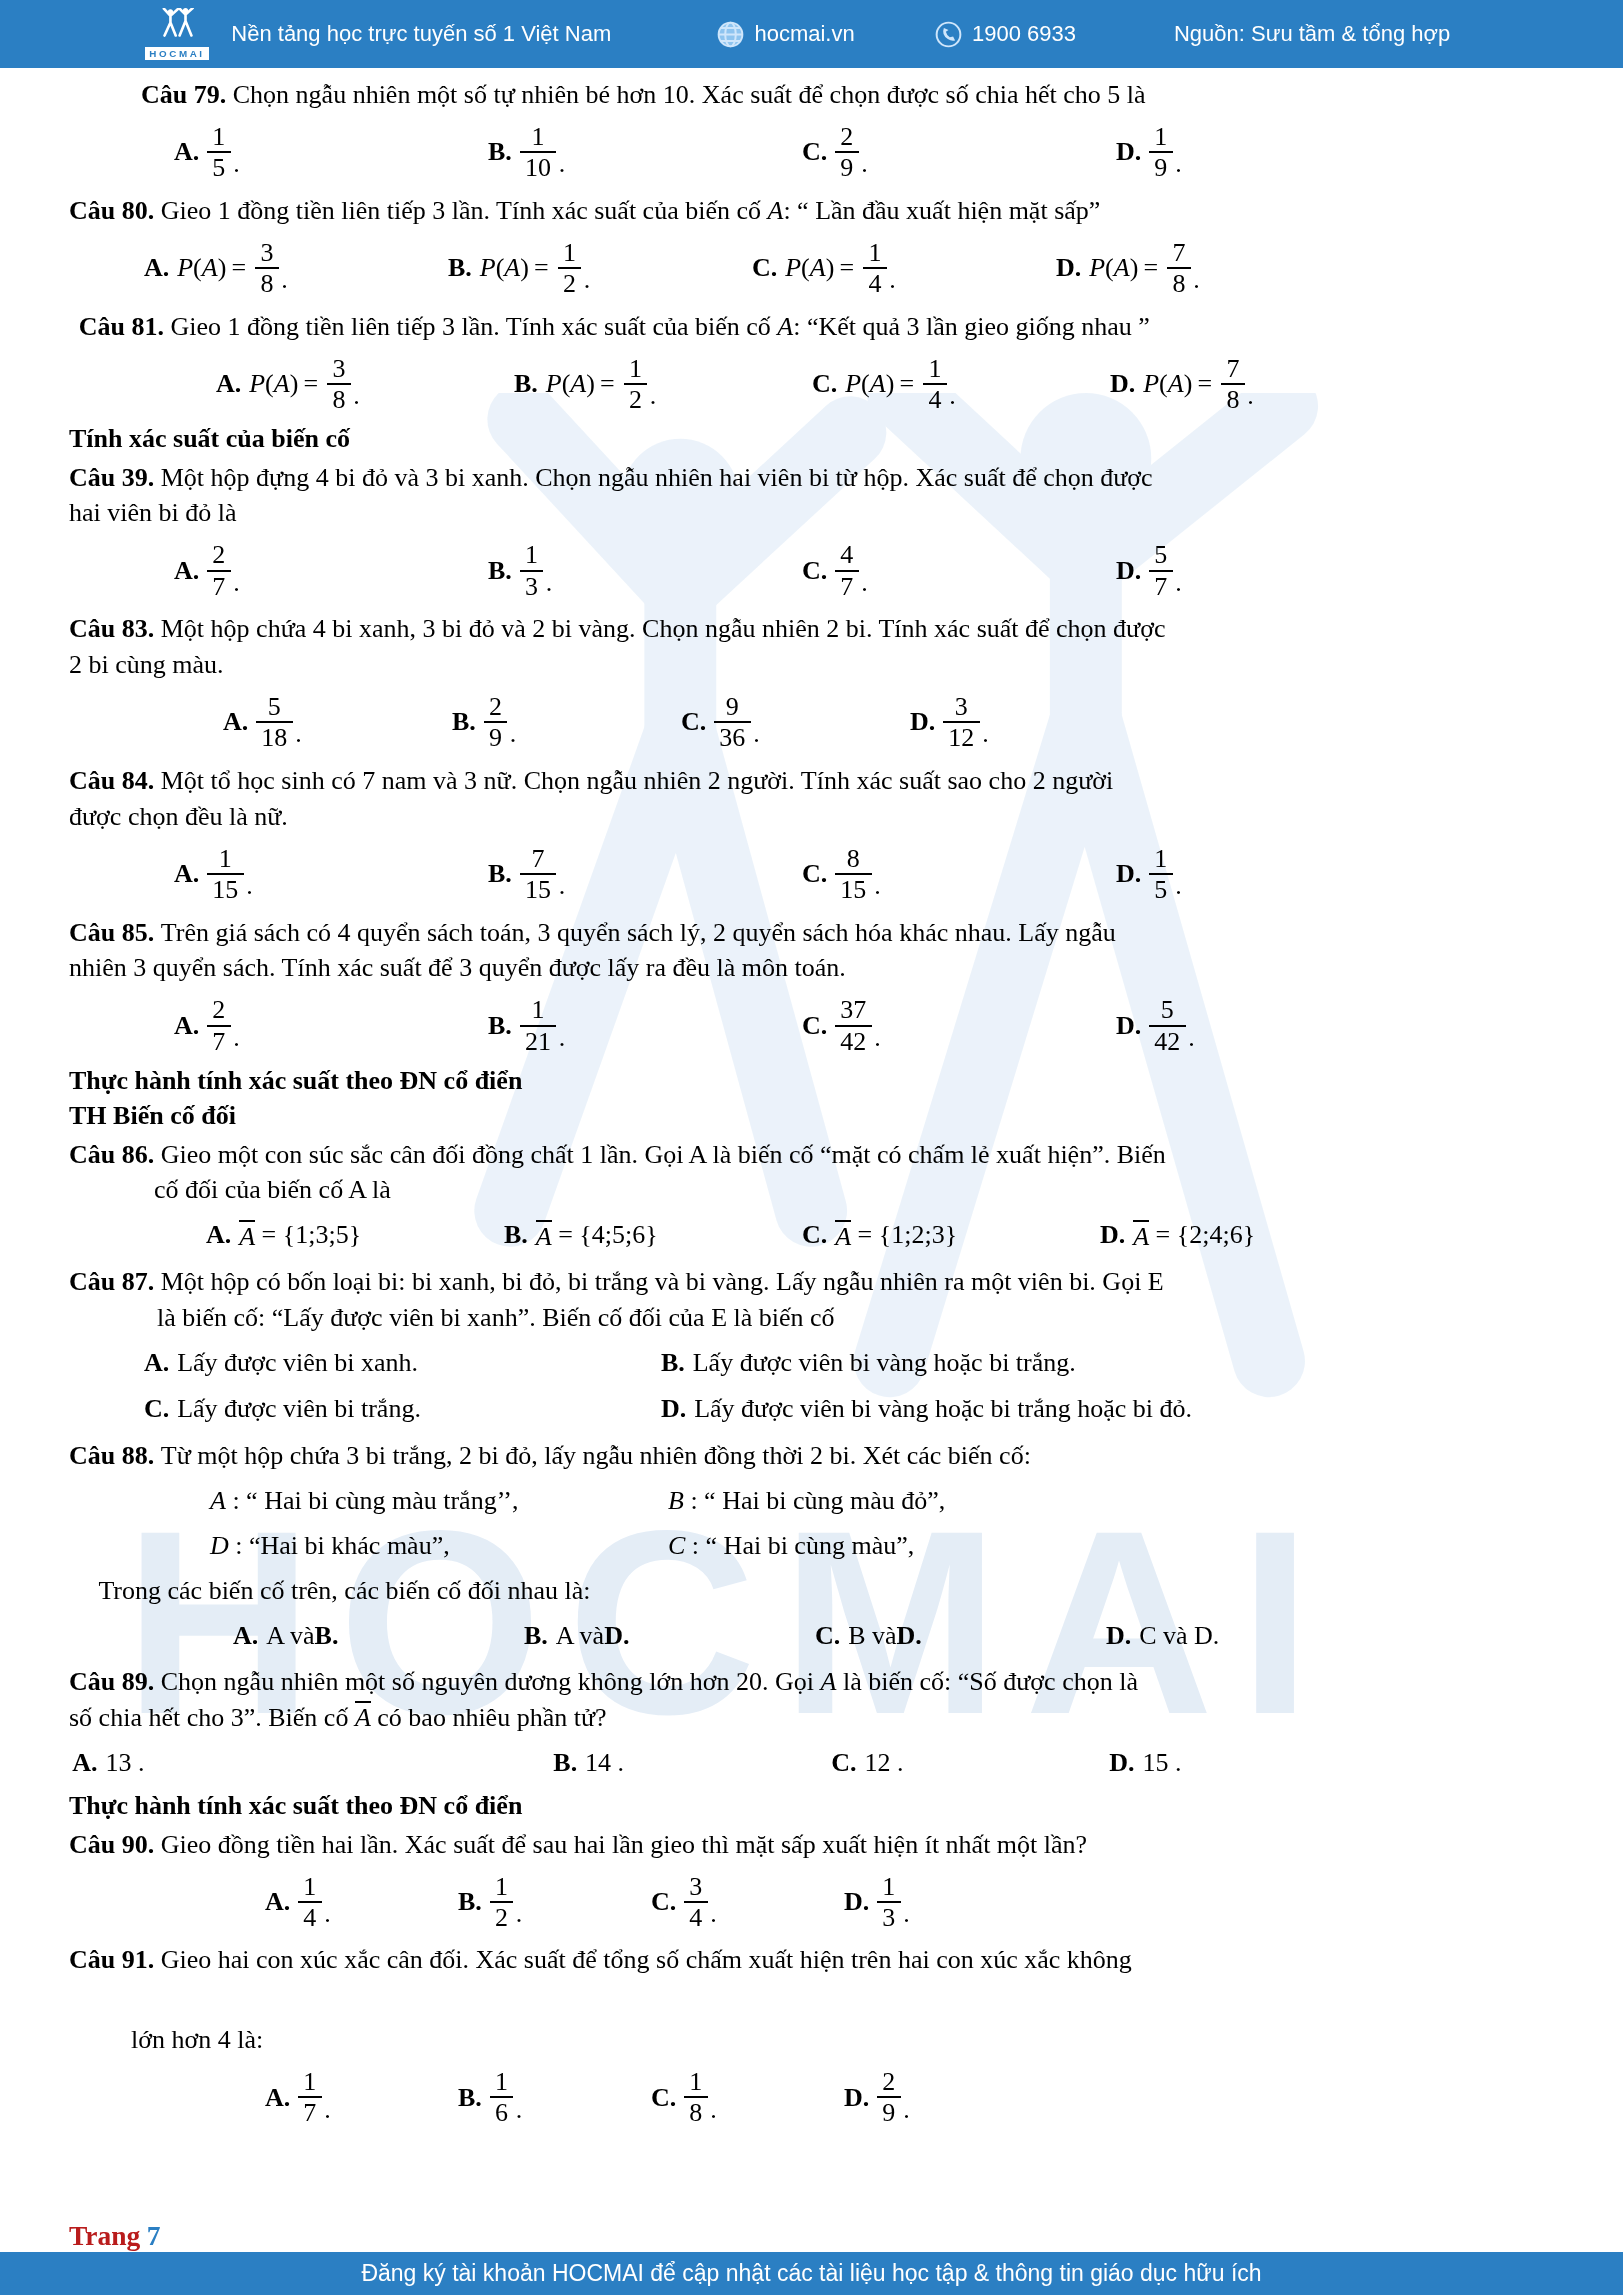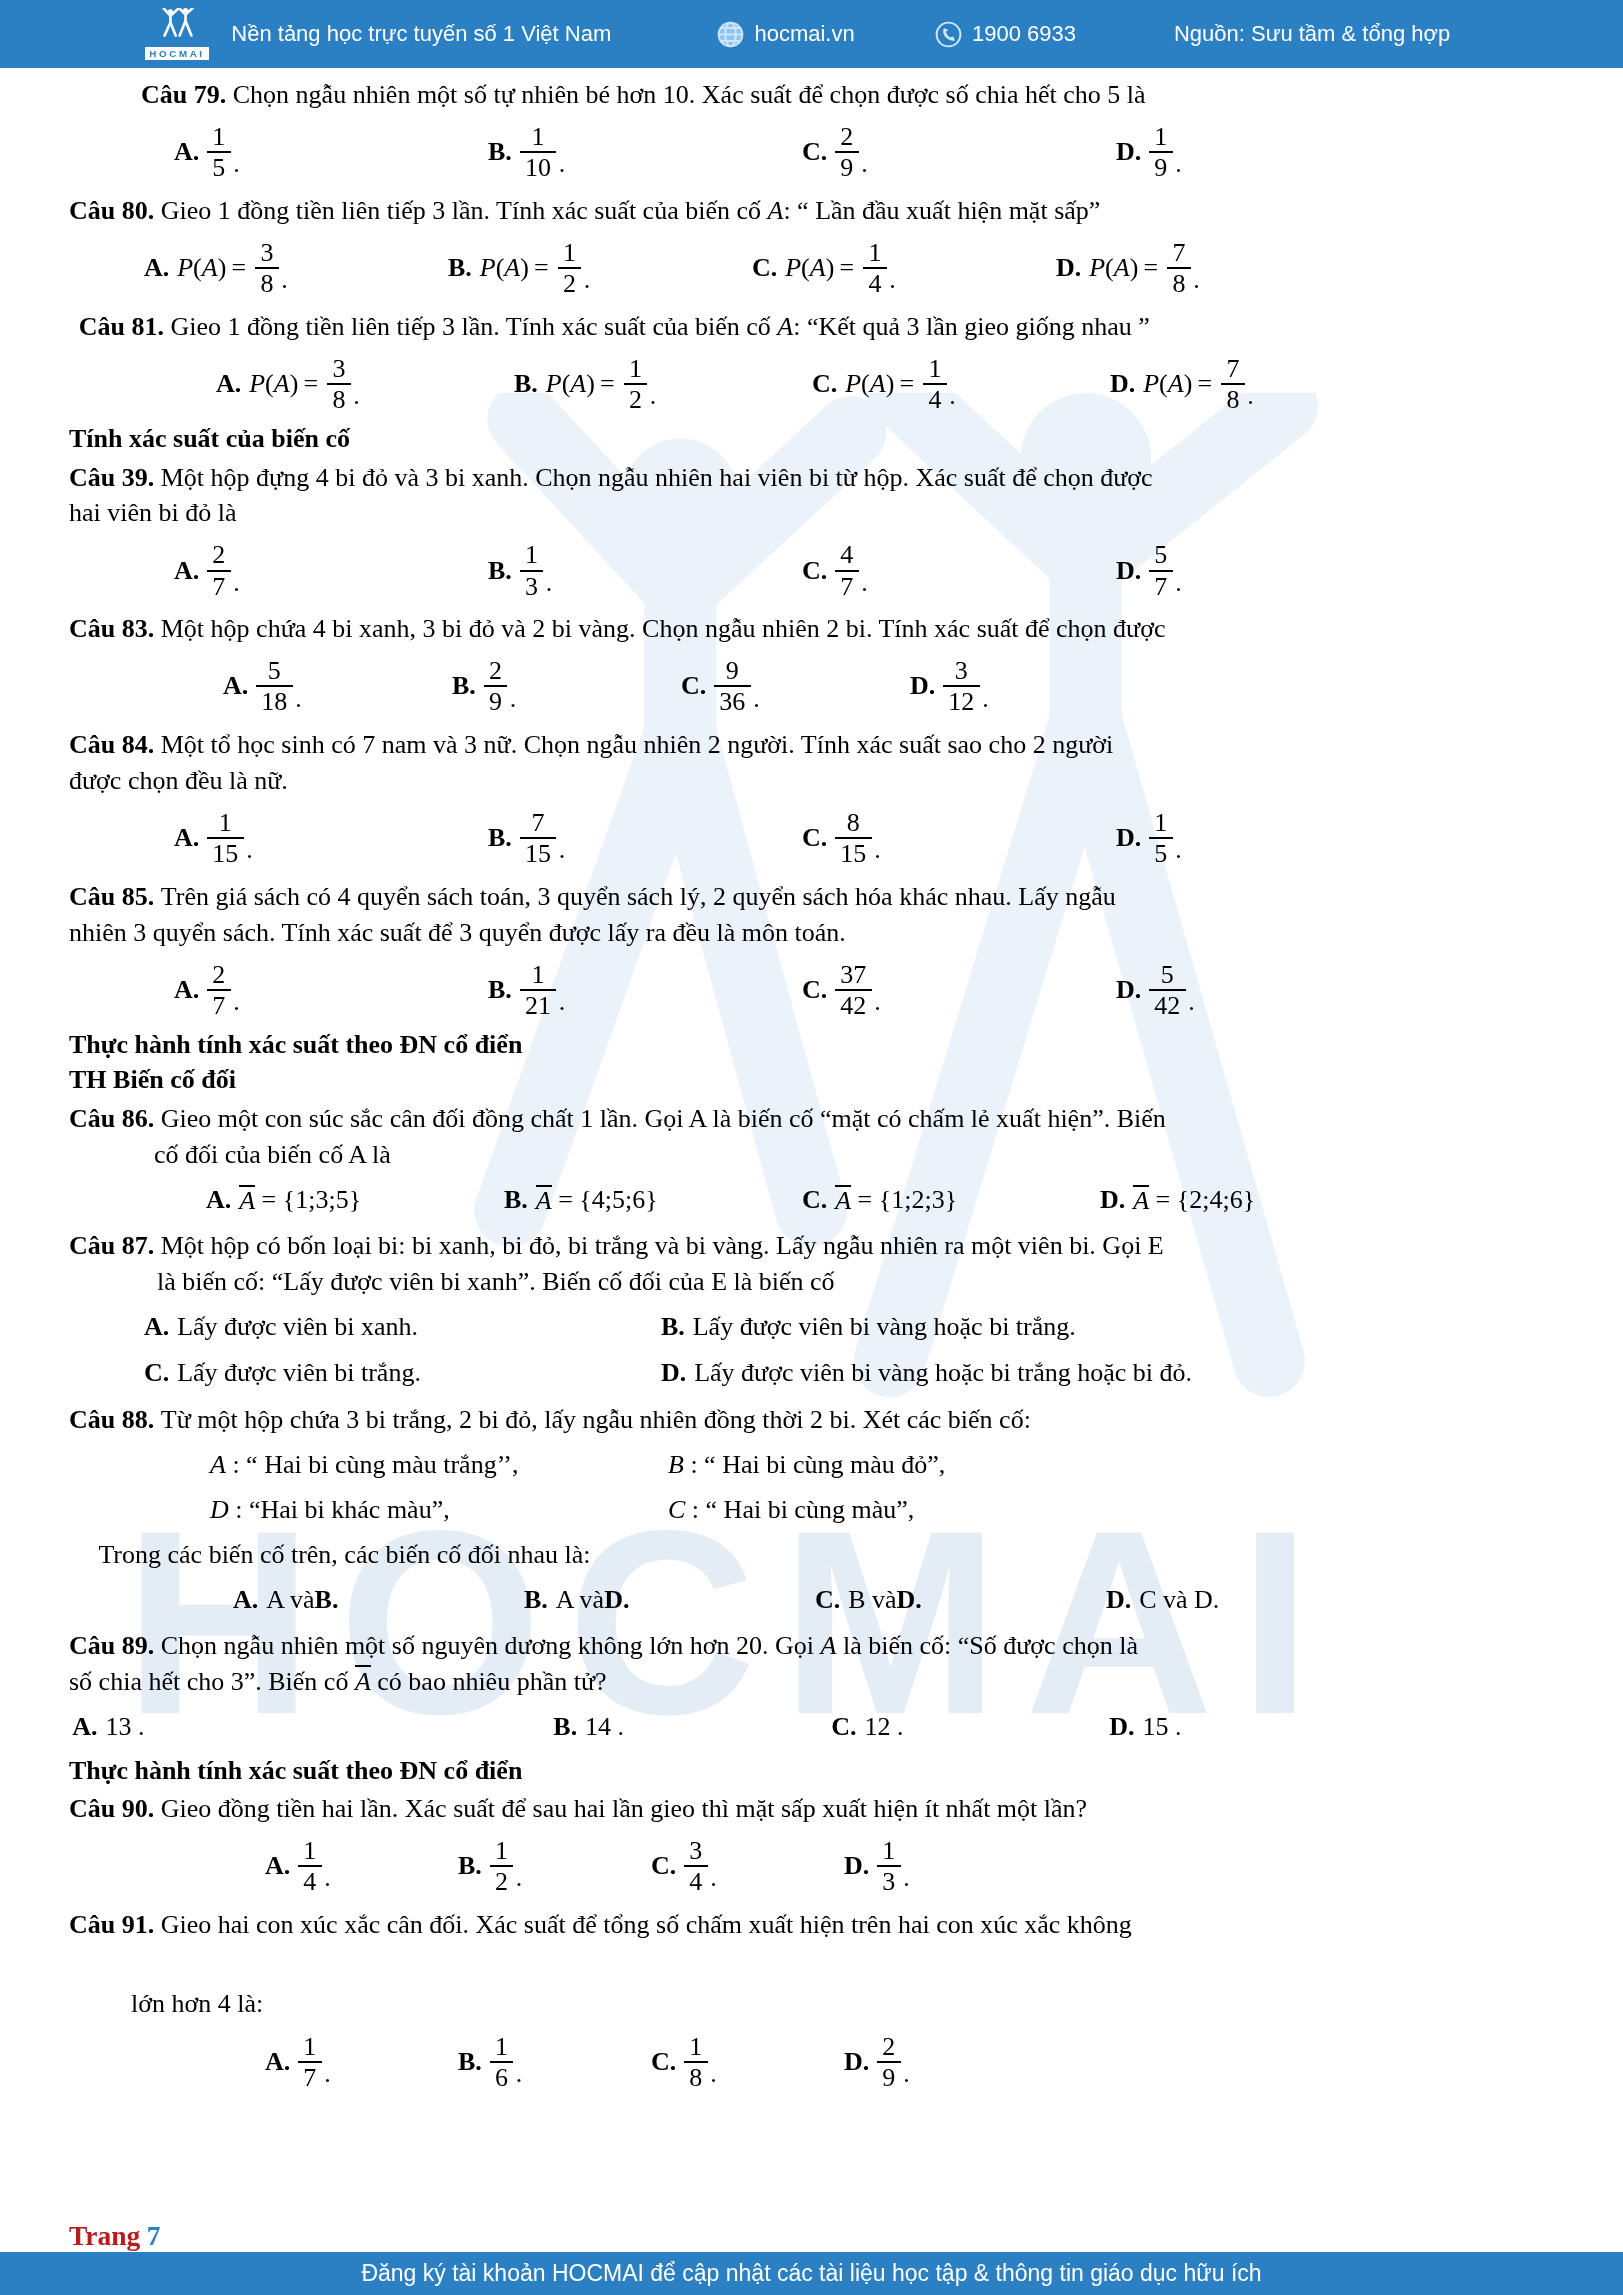--- a/index.html
+++ b/index.html
@@ -268,20 +268,21 @@
             <span class="frac">
               <span class="num">5</span>
               <span class="den">7</span>
             </span>
             <span class="fdot">.</span>
           </span>
         </div>
       </div>
       <div class="question">
         <div class="qline"><span class="qlabel">Câu 83.</span><span>Một hộp chứa 4 bi xanh, 3 bi đỏ và 2 bi vàng. Chọn ngẫu nhiên 2 bi. Tính xác suất để chọn được</span></div>
+        <div class="qline"><span>2 bi cùng màu.</span></div>
         <div class="options l4">
           <span class="opt">
             <span class="olabel">A.</span>
             <span class="frac">
               <span class="num">5</span>
               <span class="den">18</span>
             </span>
             <span class="fdot">.</span>
           </span>
           <span class="opt">

